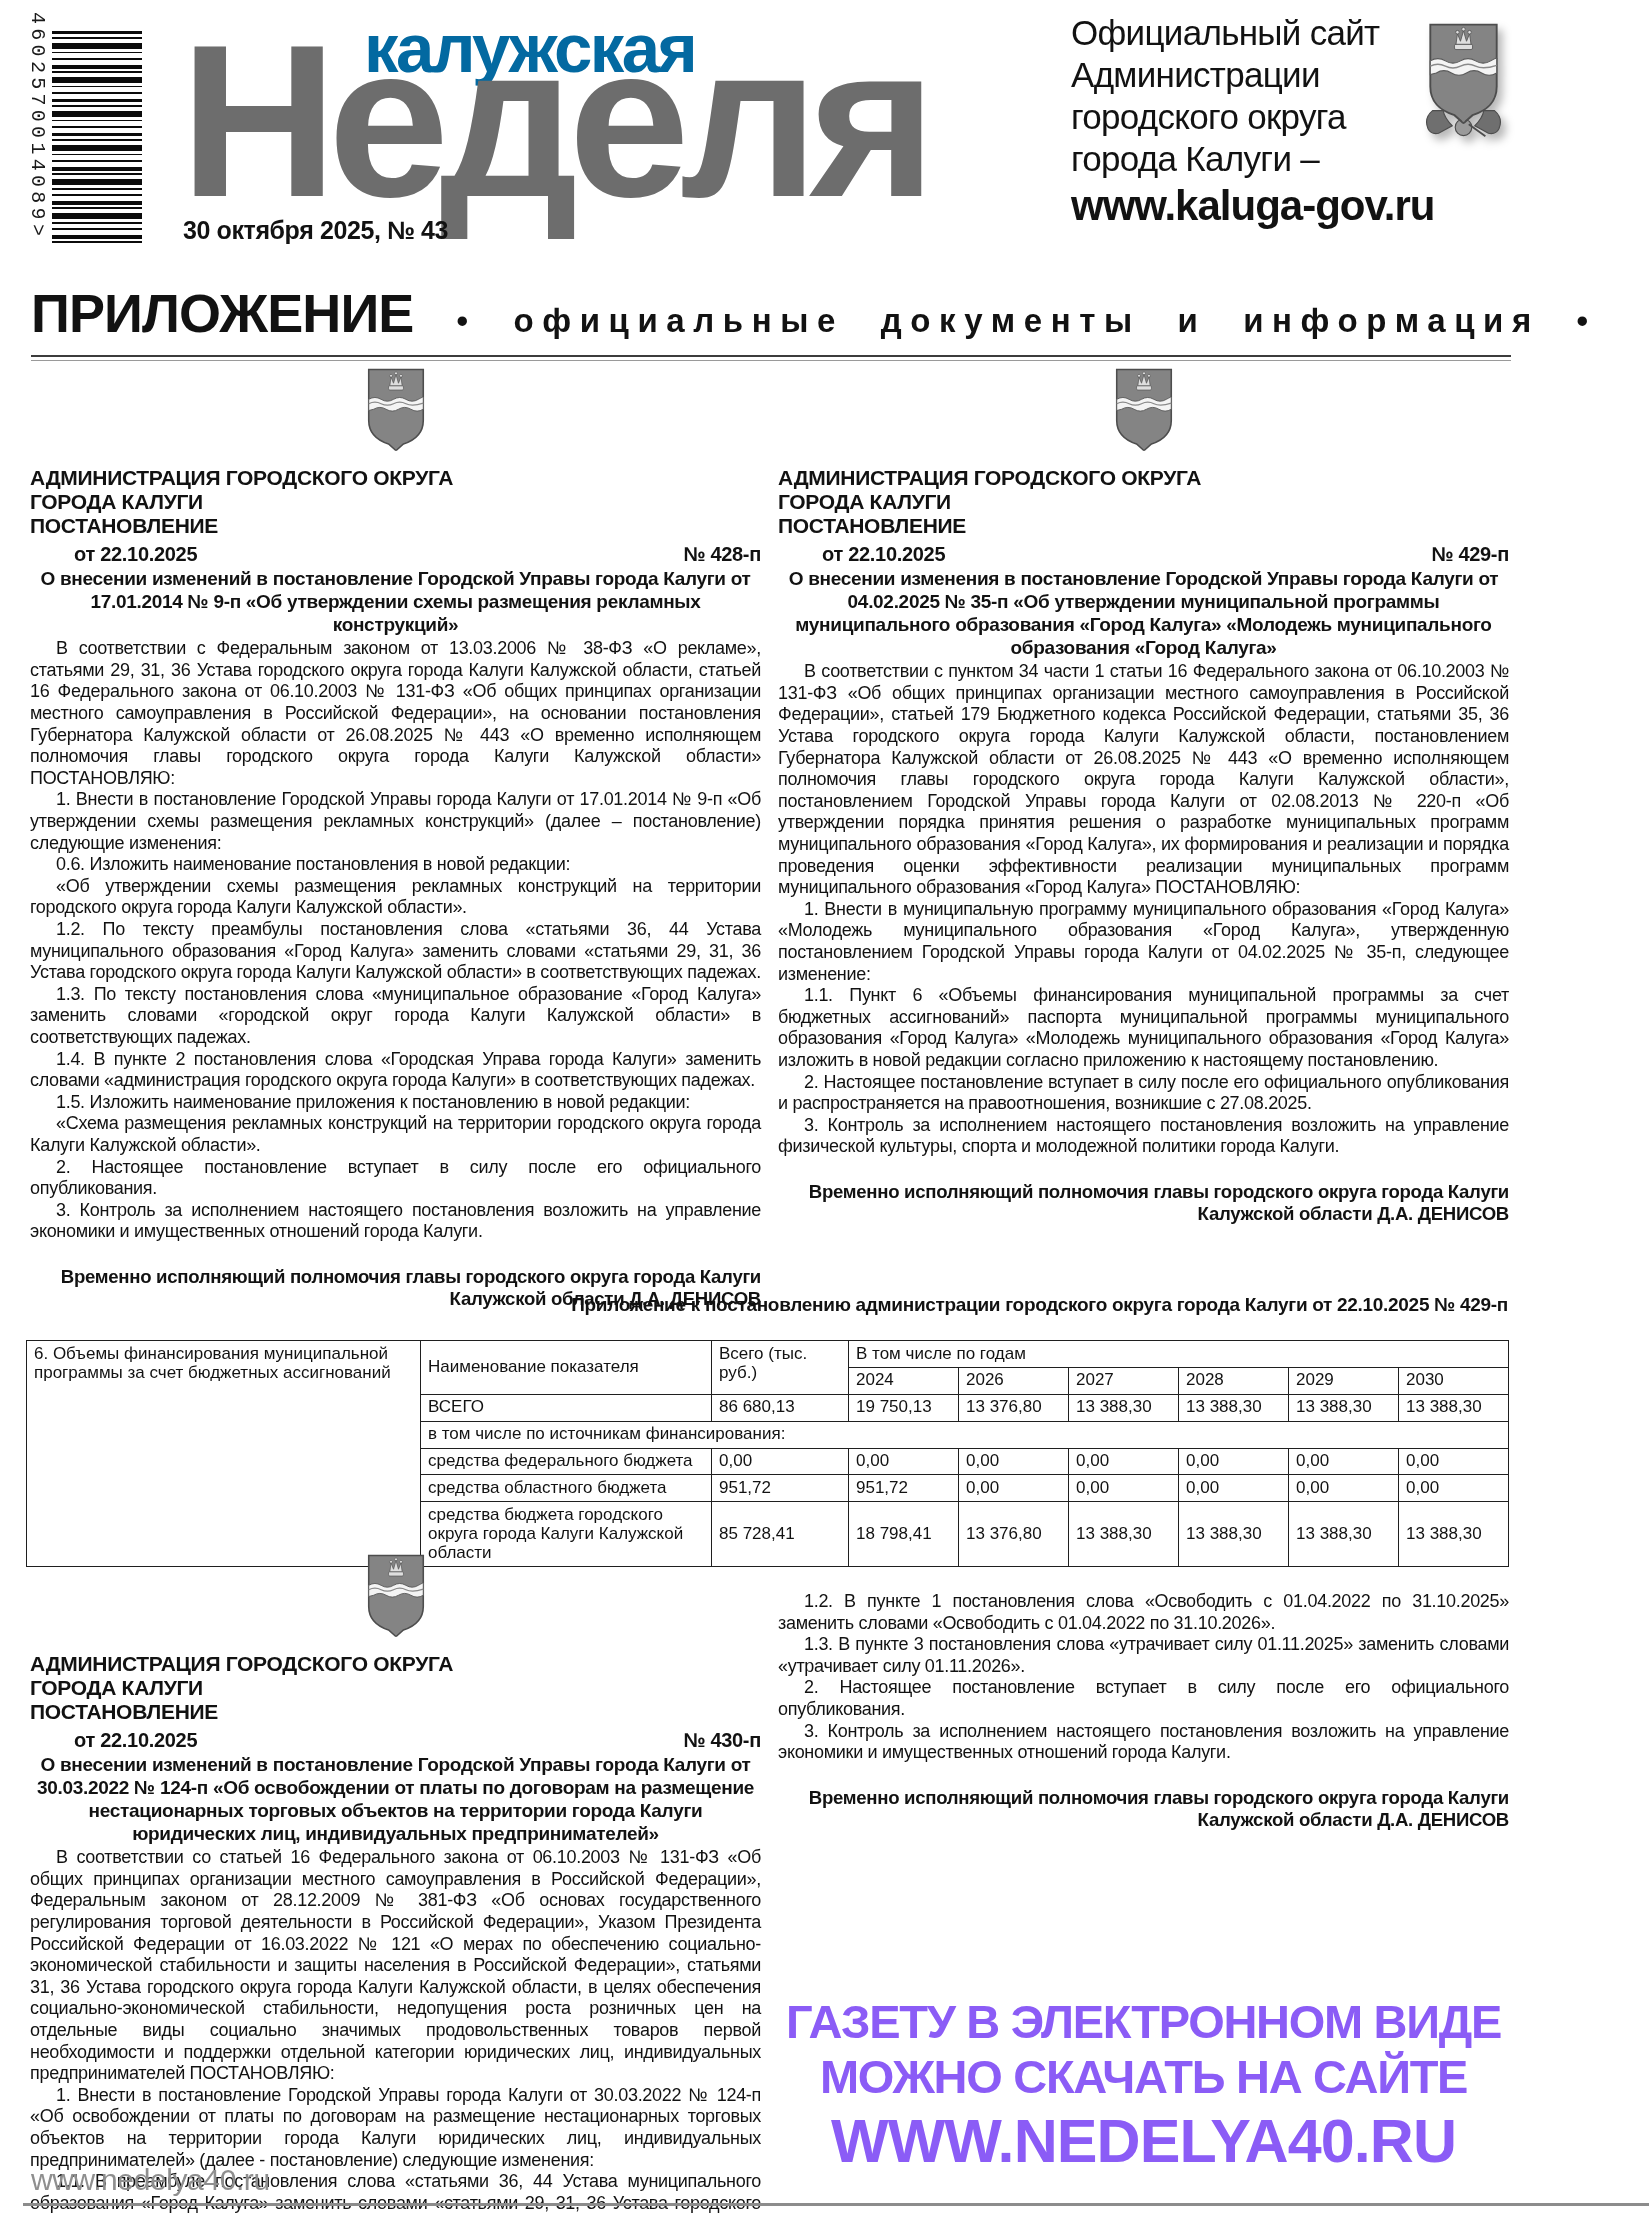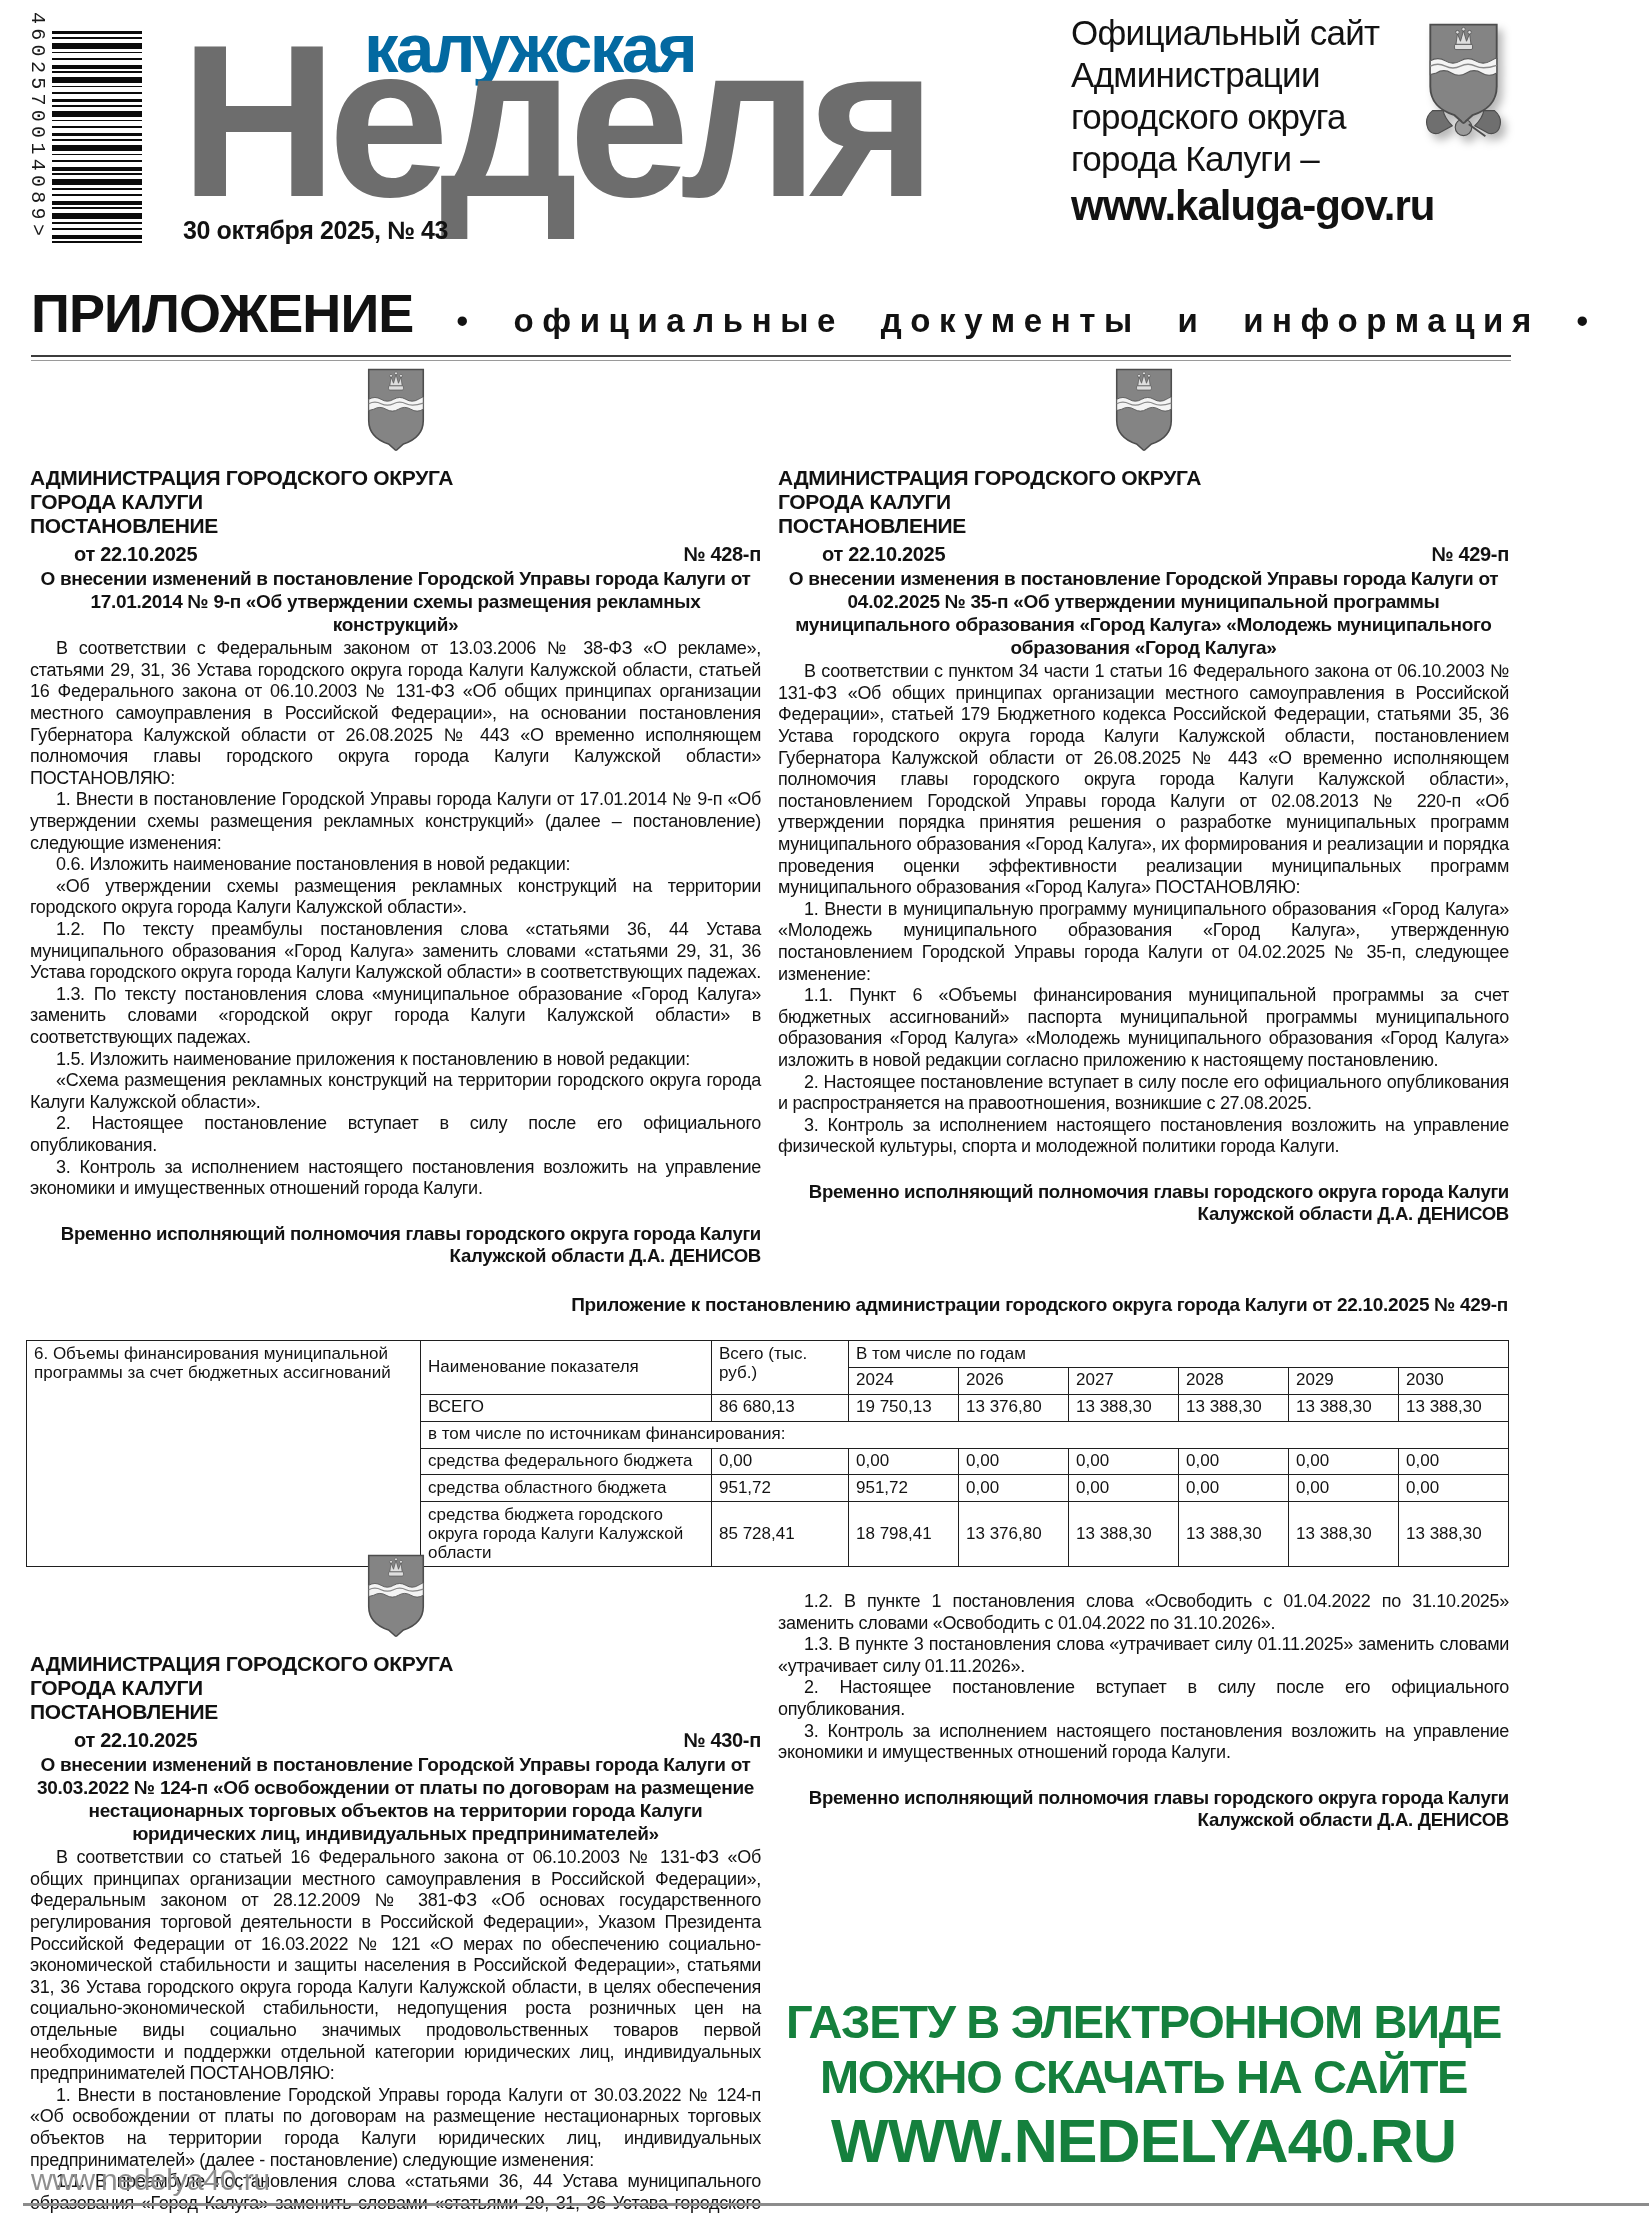--- a/index.html
+++ b/index.html
@@ -49,21 +49,21 @@
   .para { margin:0; text-indent:26px; text-align:justify; font-size:18px; line-height:21.6px; letter-spacing:-0.3px; }
   .signature { text-align:right; font-weight:bold; font-size:18.6px; line-height:22.5px; margin-top:23px; letter-spacing:-0.3px; }
   
   .appendix-caption { position:absolute; left:26px; top:1294px; width:1482px; text-align:right;
     font-weight:bold; font-size:19px; letter-spacing:-0.3px; }
   .fin-table { position:absolute; left:26px; top:1340px; width:1480px; border-collapse:collapse;
     font-size:17px; line-height:19px; border:1.7px solid #1f1f1f; table-layout:fixed; }
   .fin-table td { border:1.3px solid #1f1f1f; padding:2.6px 7px 4.3px; vertical-align:top; text-align:left; }
   .fin-table td.vmid { vertical-align:middle; }
   
-  .promo { position:absolute; left:778px; top:1994px; width:731px; text-align:center; font-weight:bold; color:#15803d; }
+  .promo { position:absolute; left:778px; top:1994px; width:731px; text-align:center; font-weight:bold; color:#8b5cf6; }
   .promo-line { font-size:47px; line-height:55px; letter-spacing:-1.3px; }
   .promo-url { font-size:61px; line-height:71px; letter-spacing:-0.9px; margin-top:1.7px; }
   .footer-site { position:absolute; left:31px; top:2163px; font-size:30px; color:#8f8f8f; letter-spacing:-0.4px; }
   .footer-rule { position:absolute; left:22.5px; top:2203px; width:1627px; height:2.6px; background:#8c8c8c; }
 </style>
 </head>
 <body>
 
 <div class="page">
 
@@ -134,20 +134,21 @@
     </div>
     <div class="decree-title">О внесении изменений в постановление Городской Управы города Калуги  от 17.01.2014 № 9-п «Об утверждении схемы размещения рекламных конструкций»</div>
     <div>
 
     <p class="para">В соответствии с Федеральным законом от 13.03.2006 № 38-ФЗ «О рекламе», статьями 29, 31, 36 Устава городского округа города Калуги Калужской области, статьей 16 Федерального закона от 06.10.2003 № 131-ФЗ «Об общих принципах организации местного самоуправления в Российской Федерации», на основании постановления Губернатора Калужской области от 26.08.2025 № 443 «О временно исполняющем полномочия главы городского округа города Калуги Калужской области» ПОСТАНОВЛЯЮ:</p>
         <p class="para">1. Внести в постановление Городской Управы города Калуги от 17.01.2014 № 9-п «Об утверждении схемы размещения рекламных конструкций» (далее – постановление) следующие изменения:</p>
         <p class="para">0.6. Изложить наименование  постановления в новой редакции:</p>
         <p class="para">«Об утверждении схемы размещения рекламных конструкций на территории городского округа города Калуги Калужской области».</p>
         <p class="para">1.2. По тексту преамбулы постановления слова «статьями 36, 44 Устава муниципального образования «Город Калуга» заменить словами «статьями 29, 31, 36 Устава городского округа города Калуги Калужской области» в соответствующих падежах.</p>
         <p class="para">1.3. По тексту постановления слова «муниципальное образование «Город Калуга» заменить словами «городской округ города Калуги Калужской области» в соответствующих падежах.</p>
+        <p class="para">1.4. В пункте 2 постановления слова «Городская Управа города Калуги» заменить словами «администрация городского округа города Калуги» в соответствующих падежах.</p>
         <p class="para">1.5. Изложить наименование приложения к постановлению в новой редакции:</p>
         <p class="para">«Схема размещения рекламных конструкций на территории городского округа города Калуги Калужской области».</p>
         <p class="para">2. Настоящее постановление вступает в силу после его официального опубликования.</p>
         <p class="para">3. Контроль за исполнением настоящего постановления возложить на управление экономики и имущественных отношений города Калуги.</p>
       </div>
     <div class="signature">Временно исполняющий полномочия  главы городского округа  города Калуги Калужской области Д.А. ДЕНИСОВ</div>
   </div>
 
   <div class="decree" id="decree-429" style="left:778px; top:367px;">
     <div class="arms-wrap">

